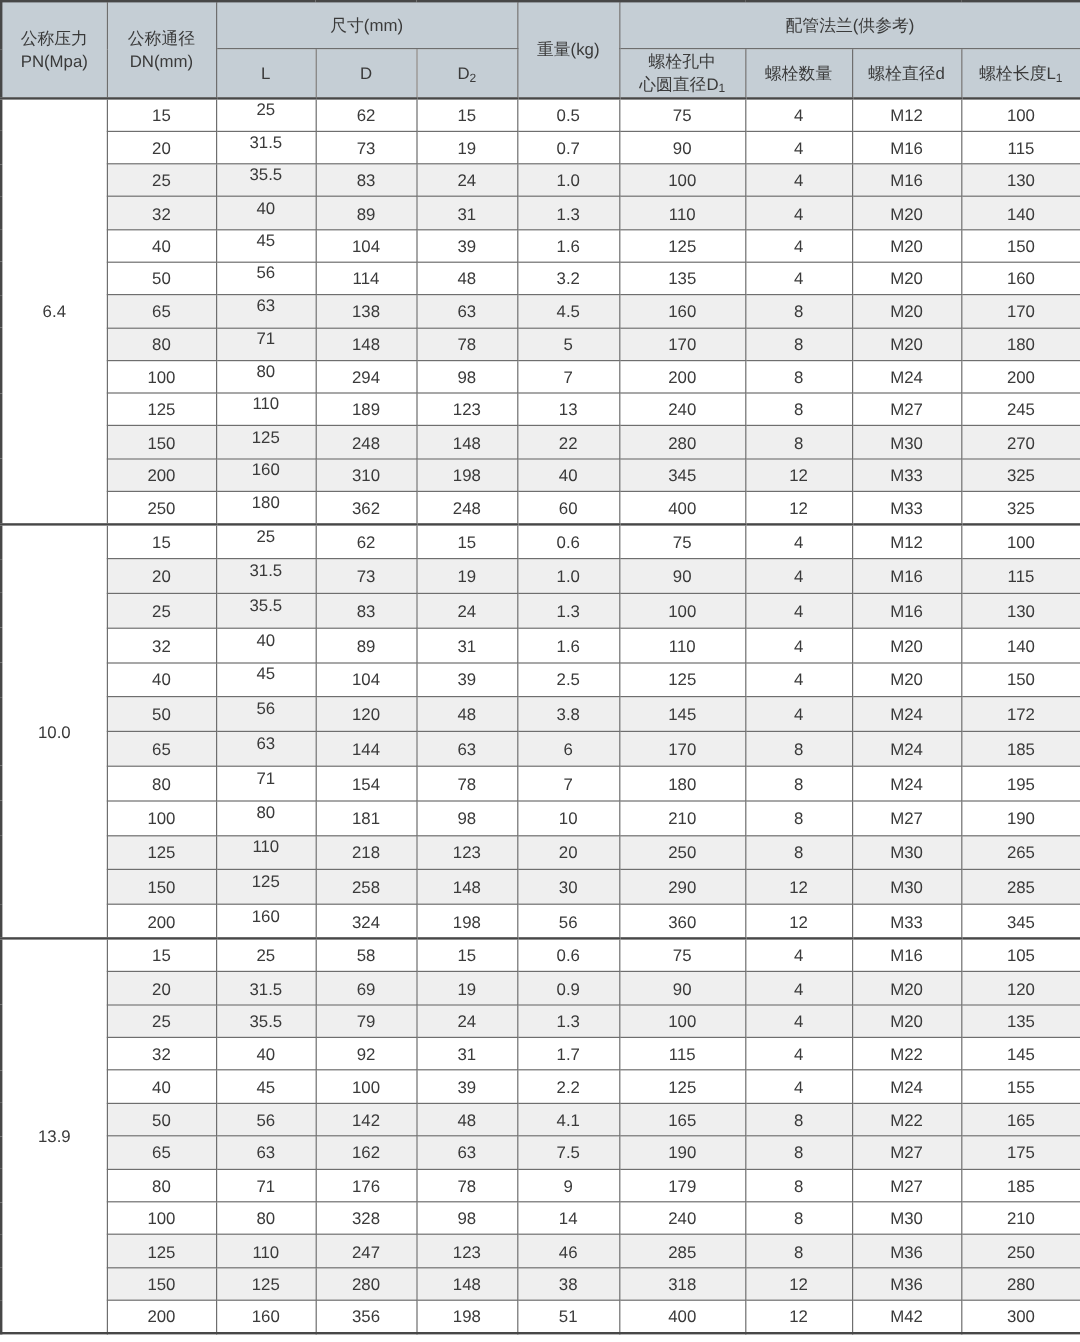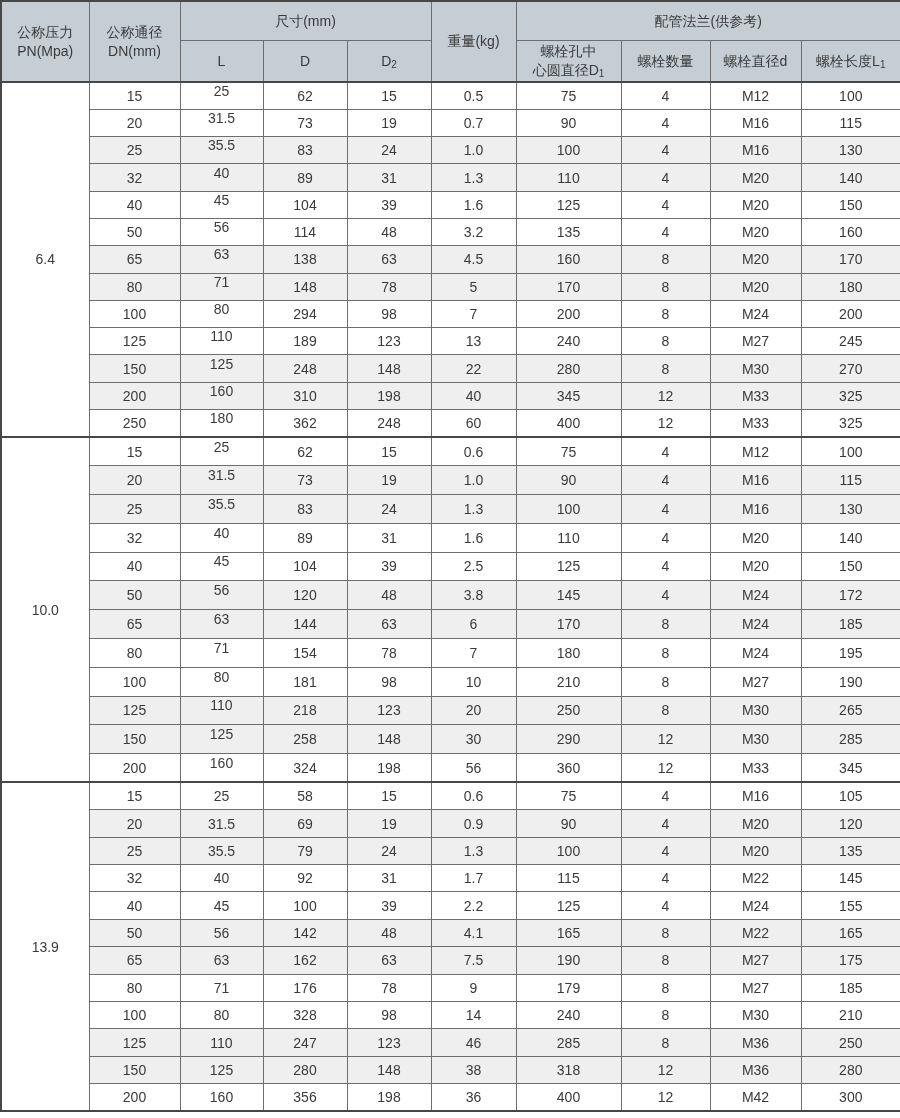--- a/index.html
+++ b/index.html
@@ -490,20 +490,20 @@
         <td>318</td>
         <td>12</td>
         <td>M36</td>
         <td>280</td>
       </tr>
       <tr class="g2">
         <td>200</td>
         <td>160</td>
         <td>356</td>
         <td>198</td>
-        <td>36</td>
+        <td>51</td>
         <td>400</td>
         <td>12</td>
         <td>M42</td>
         <td>300</td>
       </tr>
     </tbody>
 </table>
 
 </body></html>

